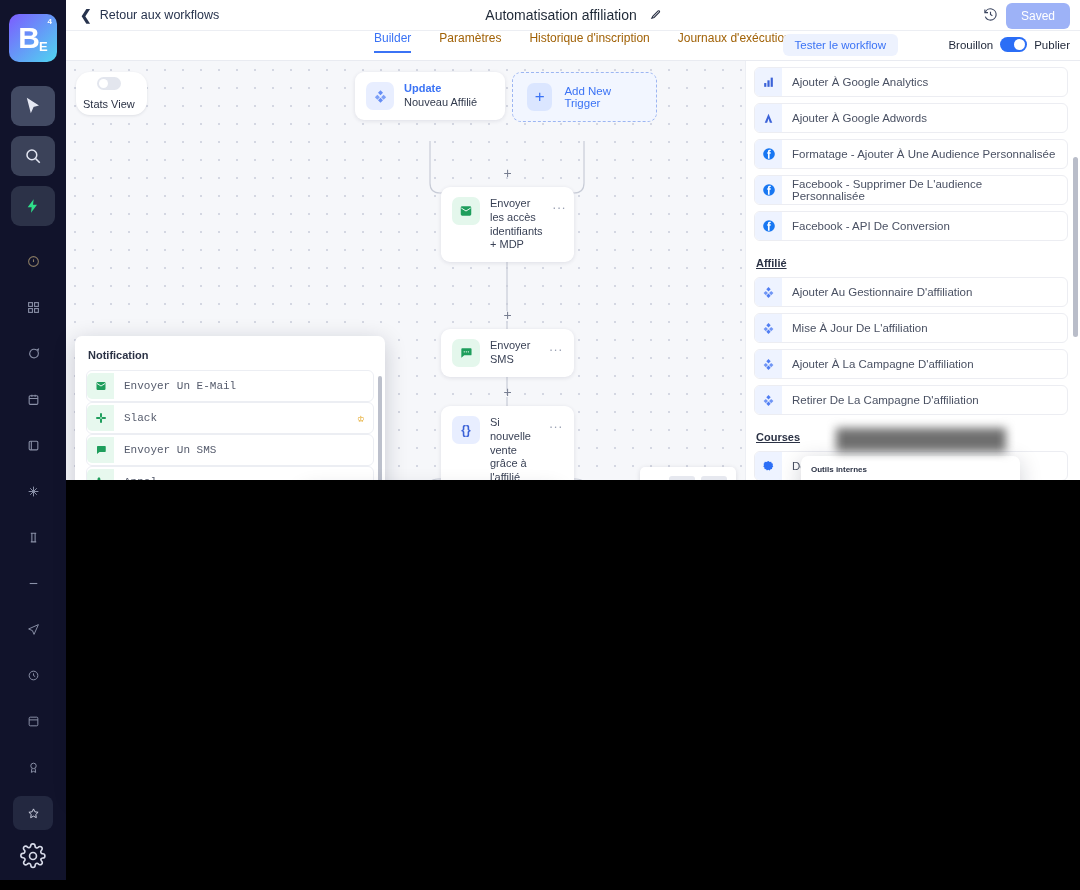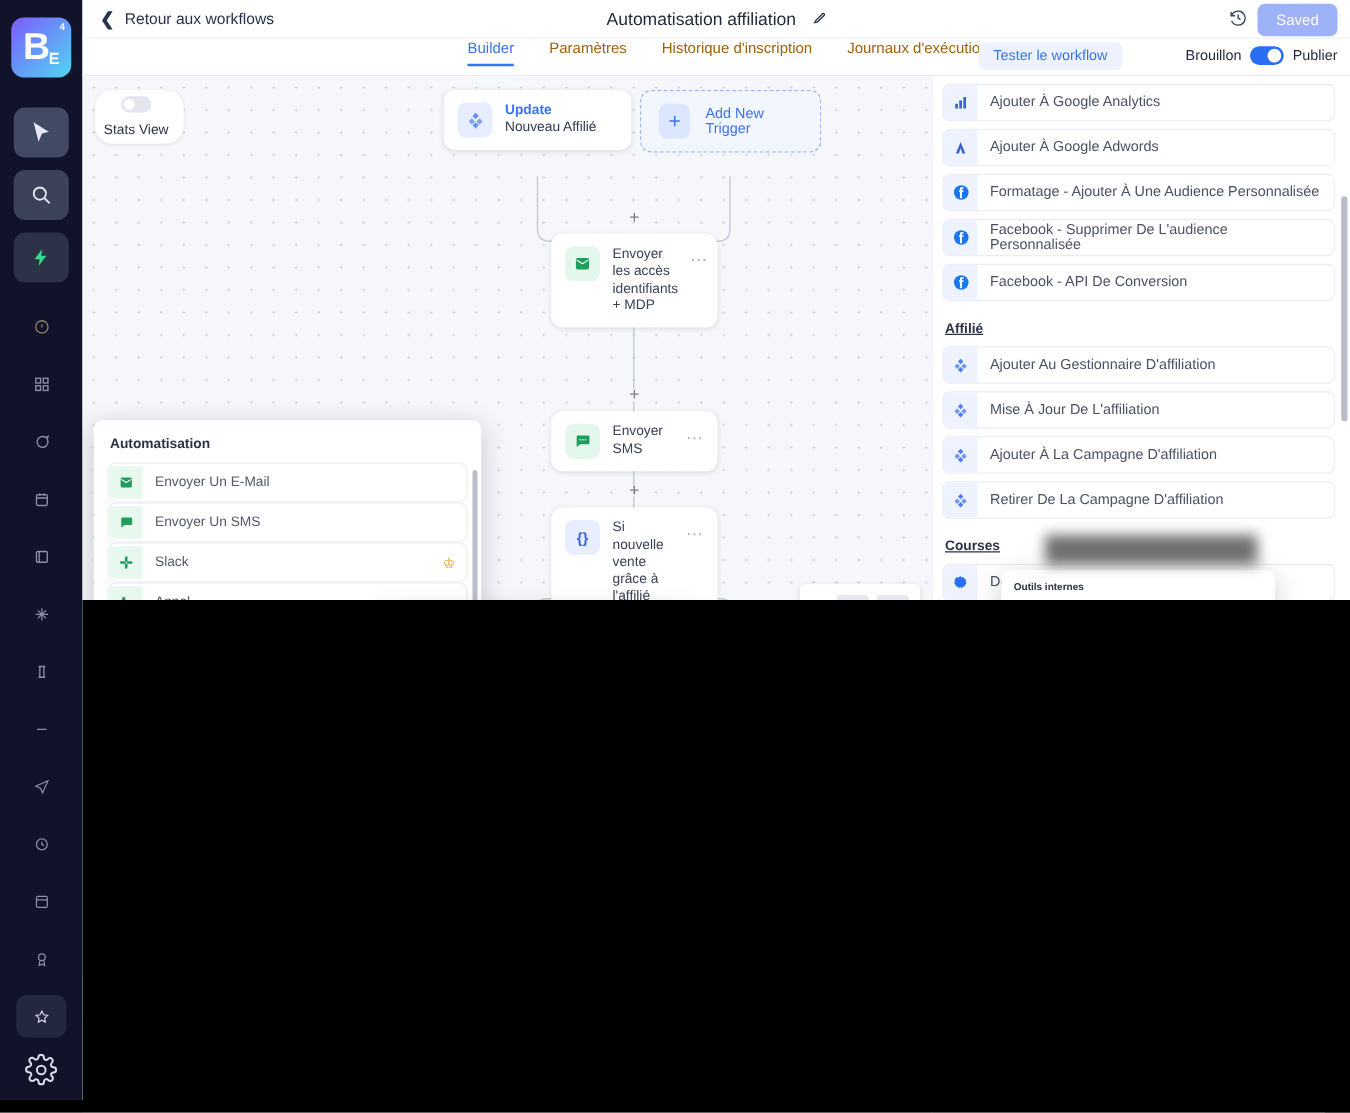--- a/index.html
+++ b/index.html
@@ -167,21 +167,21 @@
 
   
   .fpanel{ position:absolute;background:#fff;border-radius:7px;box-shadow:0 5px 22px rgba(15,20,45,.20);overflow:hidden;}
   .fp-title{ font-size:10.5px;font-weight:700;color:#2b3245;}
 
   
   #p-comm{ left:75px;top:336px;width:310px;height:460px;padding:10px 11px 0 11px;}
   #p-comm .fp-title{ margin:3px 0 9px 2px; font-size:11px;}
   .crow{
     display:flex;align-items:center;gap:10px;border:1px solid #eceef3;border-radius:6px;
-    height:32px;background:#fff;padding-right:9px;margin-bottom:0;
+    height:32px;background:#fff;padding-right:9px;margin-bottom:0;font-family:Liberation Mono, monospace;
   }
   .crow .ic{ width:27px;height:26px;border-radius:5px 0 0 5px;background:#e7f8ee;display:flex;align-items:center;justify-content:center;font-size:12px;flex:0 0 27px;color:#1e9e5c;}
   .crow .lb{ font-size:11px;color:#555b6c;}
   .crow .crown{ margin-left:auto;color:#e3a21a;font-size:11px;}
   .beta{ background:#ece9ff;color:#6b4ff5;border-radius:8px;font-size:8.5px;padding:2px 6px;font-weight:700;margin-left:8px;}
   #p-comm .sb{ position:absolute;right:3px;top:40px;width:4px;height:118px;border-radius:2px;background:#bcc0cc;}
 
   
   #p-ai{ left:303px;top:486px;width:256px;height:368px;padding:10px 10px 0 10px;}
   .arow2{
@@ -589,54 +589,54 @@
       </div>
 
       <div class="grp-title">Communities</div>
     </div>
     <div class="scrollbar"></div>
   </div>
 
   <div class="blur-smear" style="left:836px;top:428px;width:170px;height:24px;"></div>
 
   <div class="fpanel" id="p-comm">
-    <div class="fp-title">Automatisation</div>
+    <div class="fp-title">Notification</div>
     <div>
       <div class="crow">
           <span class="ic">
             <svg width="12" height="12" viewBox="0 0 24 24" fill="#1e9e5c">
               <path d="M3 6.5A2.5 2.5 0 015.5 4h13A2.5 2.5 0 0121 6.5v11a2.5 2.5 0 01-2.5 2.5h-13A2.5 2.5 0 013 17.5z"></path>
               <path d="M4 7l8 5 8-5" stroke="#fff" stroke-width="1.8" fill="none"></path>
             </svg>
           </span>
           <span class="lb">Envoyer Un E-Mail</span>
-        </div>
-      <div class="crow">
-          <span class="ic">
-            <svg width="12" height="12" viewBox="0 0 24 24" fill="#1e9e5c">
-              <path d="M4 4h16a1.5 1.5 0 011.5 1.5v9A1.5 1.5 0 0120 16H9l-5 4V5.5A1.5 1.5 0 015.5 4z"></path>
-            </svg>
-          </span>
-          <span class="lb">Envoyer Un SMS</span>
         </div>
       <div class="crow">
           <span class="ic">
             <svg width="12" height="12" viewBox="0 0 24 24" fill="#1e9e5c">
               <rect x="10" y="2" width="4" height="9" rx="2"></rect>
               <rect x="10" y="13" width="4" height="9" rx="2"></rect>
               <rect x="2" y="10" width="9" height="4" rx="2"></rect>
               <rect x="13" y="10" width="9" height="4" rx="2"></rect>
             </svg>
           </span>
           <span class="lb">Slack</span>
           <span class="crown">♔</span>
         </div>
       <div class="crow">
           <span class="ic">
             <svg width="12" height="12" viewBox="0 0 24 24" fill="#1e9e5c">
+              <path d="M4 4h16a1.5 1.5 0 011.5 1.5v9A1.5 1.5 0 0120 16H9l-5 4V5.5A1.5 1.5 0 015.5 4z"></path>
+            </svg>
+          </span>
+          <span class="lb">Envoyer Un SMS</span>
+        </div>
+      <div class="crow">
+          <span class="ic">
+            <svg width="12" height="12" viewBox="0 0 24 24" fill="#1e9e5c">
               <path d="M6.6 3h3l1.6 4-2 1.3a12 12 0 005.5 5.5l1.3-2 4 1.6v3c0 1-.8 1.8-1.8 1.7C10.6 17.6 6.4 13.4 5 7.9 4.8 6.9 5.6 3 6.6 3z"></path>
             </svg>
           </span>
           <span class="lb">Appel</span>
         </div>
       <div class="crow">
           <span class="ic">
             <svg width="12" height="12" viewBox="0 0 24 24" fill="none" stroke="#1e9e5c" stroke-width="2">
               <rect x="3" y="6" width="18" height="12" rx="2"></rect>
               <circle cx="8" cy="12" r="2"></circle>

